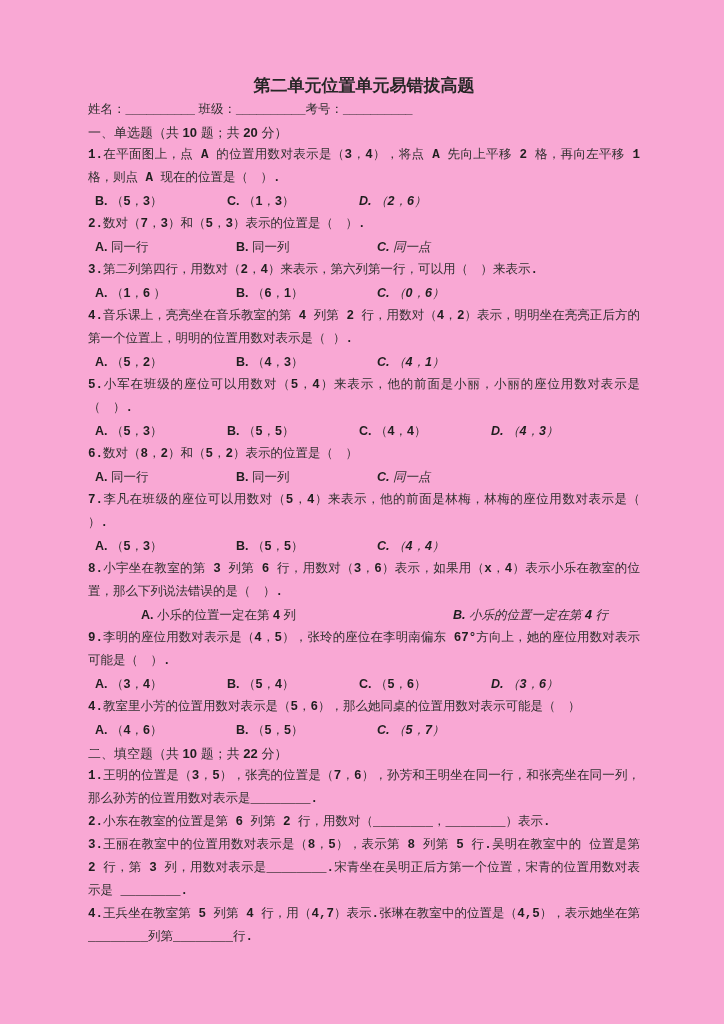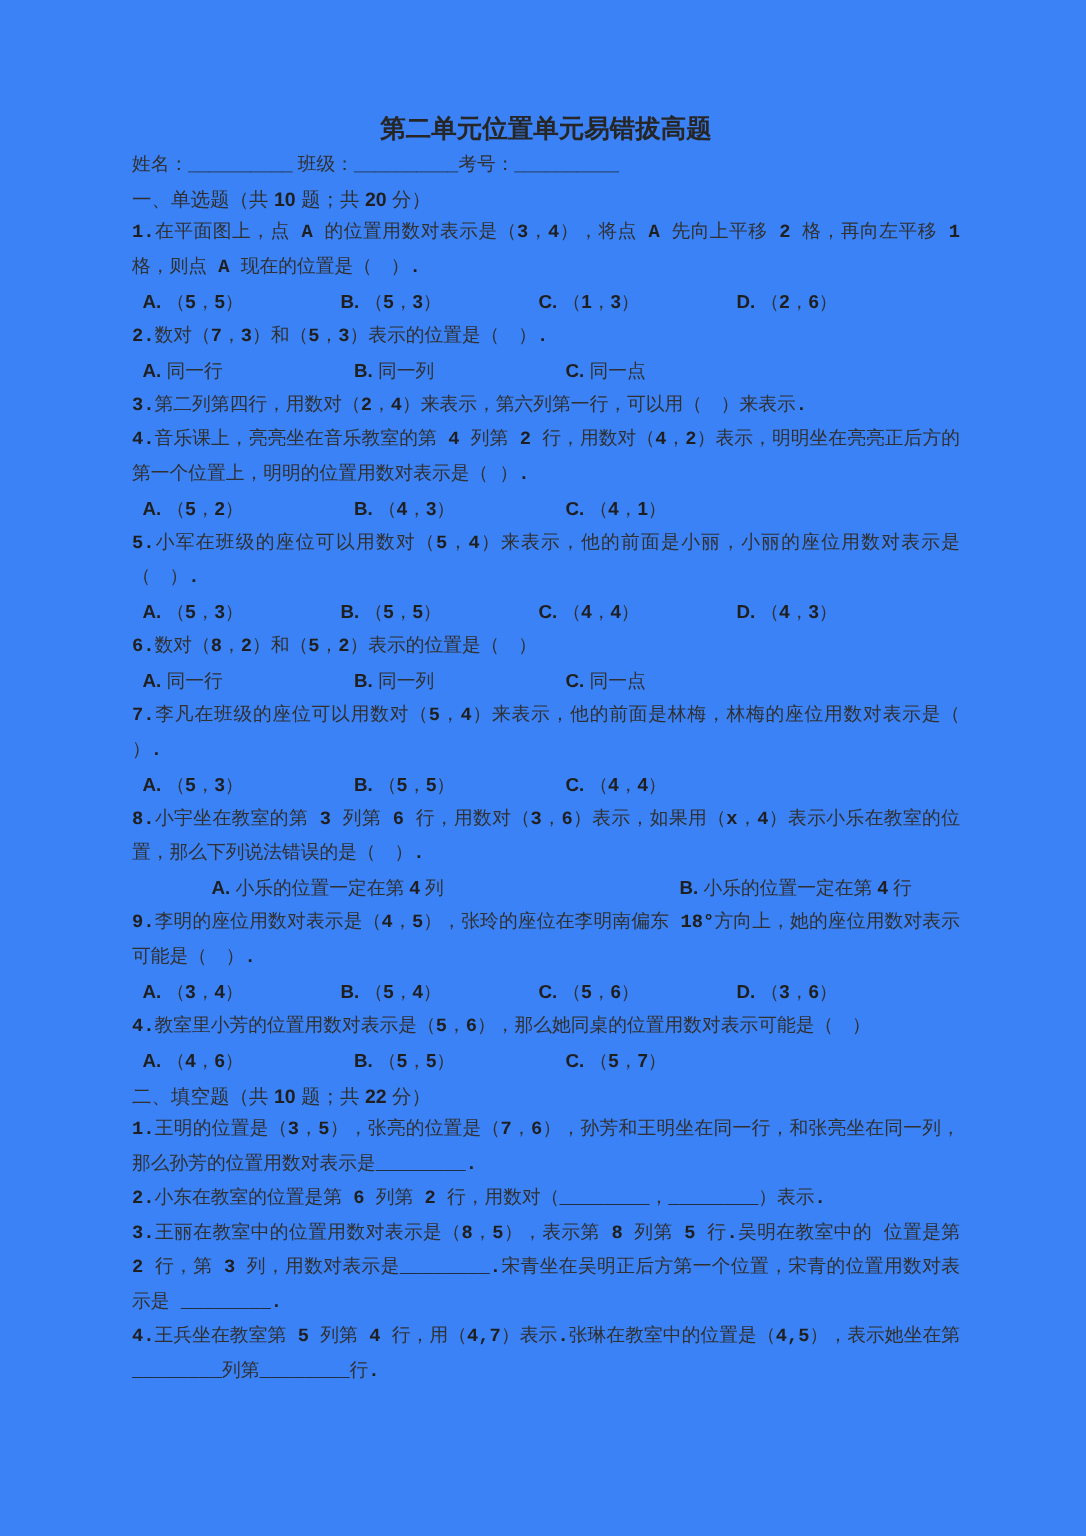--- a/index.html
+++ b/index.html
@@ -1,19 +1,19 @@
 <!DOCTYPE html>
 <html><head>
 <meta charset="utf-8">
 <style>
   html,body{margin:0;padding:0;background:#ffffff;}
   .page{
     position:relative;
     width:724px;height:1024px;
-    background:#3b82f6;
+    background:#f9a8d4;
     color:#303030;
     font-family:"Liberation Sans","DejaVu Sans",sans-serif;
     font-size:12.5px;
     overflow:hidden;
   }
   .content{
     position:absolute;
     left:88px;top:0;
     width:552px;
   }
@@ -40,49 +40,53 @@
   }
   .opt-row{
     display:flex;
     padding-left:7px;
     line-height:23px;
   }
   .opt{flex:0 0 auto;}
   .cols-4 .opt{width:132px;}
   .cols-3 .opt{width:141px;}
   .cols-2 .opt{width:266px;margin-left:46px;}
-  .opt:last-child{width:auto;}
+  .opt:last-child{width:auto;font-style:italic;}
   b.en{
     font-weight:700;
     color:#1f1f1f;
   }
 </style>
 </head>
 <body>
 
 <div class="page">
   <div class="content">
     <h1 class="doc-title">第二单元位置单元易错拔高题</h1>
     <div class="student-line">姓名：<b class="en">__________ </b>班级：<b class="en">__________</b>考号：<b class="en">__________</b></div>
     <div id="sections">
         <div class="section-heading">一、单选题（共<b class="en"> 10 </b>题；共<b class="en"> 20 </b>分）</div>
         <p class="q"><b class="en">1.</b>在平面图上，点<b class="en"> A </b>的位置用数对表示是（<b class="en">3</b>，<b class="en">4</b>），将点<b class="en"> A </b>先向上平移<b class="en"> 2 </b>格，再向左平移<b class="en"> 1 </b>格，则点<b class="en"> A </b>现在的位置是（　）<b class="en">.</b></p>
         <div class="opt-row cols-4">
-          <span class="opt"><b class="en">A. </b>（<b class="en">5</b>，<b class="en">5</b>）</span>
           <span class="opt"><b class="en">B. </b>（<b class="en">5</b>，<b class="en">3</b>）</span>
           <span class="opt"><b class="en">C. </b>（<b class="en">1</b>，<b class="en">3</b>）</span>
           <span class="opt"><b class="en">D. </b>（<b class="en">2</b>，<b class="en">6</b>）</span>
         </div>
         <p class="q"><b class="en">2.</b>数对（<b class="en">7</b>，<b class="en">3</b>）和（<b class="en">5</b>，<b class="en">3</b>）表示的位置是（　）<b class="en">.</b></p>
         <div class="opt-row cols-3">
           <span class="opt"><b class="en">A. </b>同一行</span>
           <span class="opt"><b class="en">B. </b>同一列</span>
           <span class="opt"><b class="en">C. </b>同一点</span>
         </div>
         <p class="q"><b class="en">3.</b>第二列第四行，用数对（<b class="en">2</b>，<b class="en">4</b>）来表示，第六列第一行，可以用（　）来表示<b class="en">.</b></p>
+        <div class="opt-row cols-3">
+          <span class="opt"><b class="en">A. </b>（<b class="en">1</b>，<b class="en">6 </b>）</span>
+          <span class="opt"><b class="en">B. </b>（<b class="en">6</b>，<b class="en">1</b>）</span>
+          <span class="opt"><b class="en">C. </b>（<b class="en">0</b>，<b class="en">6</b>）</span>
+        </div>
         <p class="q"><b class="en">4.</b>音乐课上，亮亮坐在音乐教室的第<b class="en"> 4 </b>列第<b class="en"> 2 </b>行，用数对（<b class="en">4</b>，<b class="en">2</b>）表示，明明坐在亮亮正后方的第一个位置上，明明的位置用数对表示是（<b class="en"> </b>）<b class="en">.</b></p>
         <div class="opt-row cols-3">
           <span class="opt"><b class="en">A. </b>（<b class="en">5</b>，<b class="en">2</b>）</span>
           <span class="opt"><b class="en">B. </b>（<b class="en">4</b>，<b class="en">3</b>）</span>
           <span class="opt"><b class="en">C. </b>（<b class="en">4</b>，<b class="en">1</b>）</span>
         </div>
         <p class="q"><b class="en">5.</b>小军在班级的座位可以用数对（<b class="en">5</b>，<b class="en">4</b>）来表示，他的前面是小丽，小丽的座位用数对表示是（　）<b class="en">.</b></p>
         <div class="opt-row cols-4">
           <span class="opt"><b class="en">A. </b>（<b class="en">5</b>，<b class="en">3</b>）</span>
           <span class="opt"><b class="en">B. </b>（<b class="en">5</b>，<b class="en">5</b>）</span>
@@ -99,21 +103,21 @@
         <div class="opt-row cols-3">
           <span class="opt"><b class="en">A. </b>（<b class="en">5</b>，<b class="en">3</b>）</span>
           <span class="opt"><b class="en">B. </b>（<b class="en">5</b>，<b class="en">5</b>）</span>
           <span class="opt"><b class="en">C. </b>（<b class="en">4</b>，<b class="en">4</b>）</span>
         </div>
         <p class="q"><b class="en">8.</b>小宇坐在教室的第<b class="en"> 3 </b>列第<b class="en"> 6 </b>行，用数对（<b class="en">3</b>，<b class="en">6</b>）表示，如果用（<b class="en">x</b>，<b class="en">4</b>）表示小乐在教室的位置，那么下列说法错误的是（　）<b class="en">.</b></p>
         <div class="opt-row cols-2">
           <span class="opt"><b class="en">A. </b>小乐的位置一定在第<b class="en"> 4 </b>列</span>
           <span class="opt"><b class="en">B. </b>小乐的位置一定在第<b class="en"> 4 </b>行</span>
         </div>
-        <p class="q"><b class="en">9.</b>李明的座位用数对表示是（<b class="en">4</b>，<b class="en">5</b>），张玲的座位在李明南偏东<b class="en"> 18°</b>方向上，她的座位用数对表示可能是（　）<b class="en">.</b></p>
+        <p class="q"><b class="en">9.</b>李明的座位用数对表示是（<b class="en">4</b>，<b class="en">5</b>），张玲的座位在李明南偏东<b class="en"> 67°</b>方向上，她的座位用数对表示可能是（　）<b class="en">.</b></p>
         <div class="opt-row cols-4">
           <span class="opt"><b class="en">A. </b>（<b class="en">3</b>，<b class="en">4</b>）</span>
           <span class="opt"><b class="en">B. </b>（<b class="en">5</b>，<b class="en">4</b>）</span>
           <span class="opt"><b class="en">C. </b>（<b class="en">5</b>，<b class="en">6</b>）</span>
           <span class="opt"><b class="en">D. </b>（<b class="en">3</b>，<b class="en">6</b>）</span>
         </div>
         <p class="q"><b class="en">4.</b>教室里小芳的位置用数对表示是（<b class="en">5</b>，<b class="en">6</b>），那么她同桌的位置用数对表示可能是（　）</p>
         <div class="opt-row cols-3">
           <span class="opt"><b class="en">A. </b>（<b class="en">4</b>，<b class="en">6</b>）</span>
           <span class="opt"><b class="en">B. </b>（<b class="en">5</b>，<b class="en">5</b>）</span>

